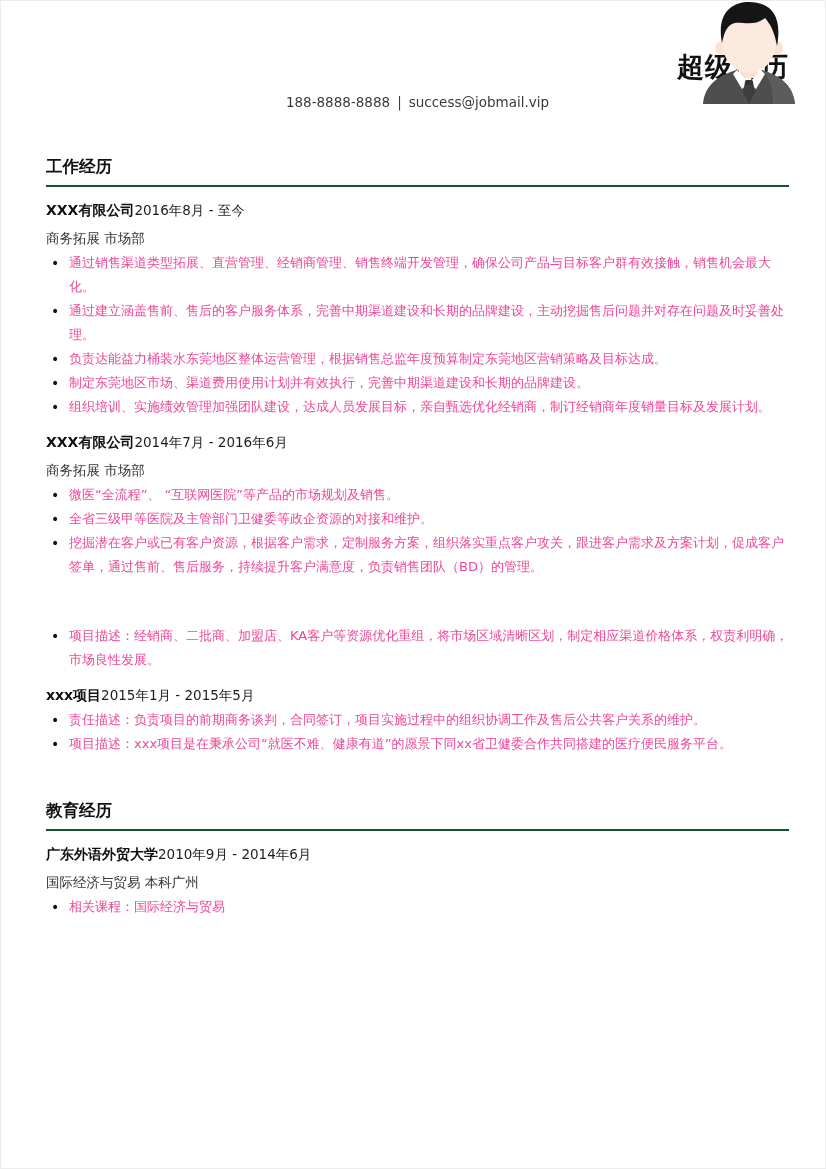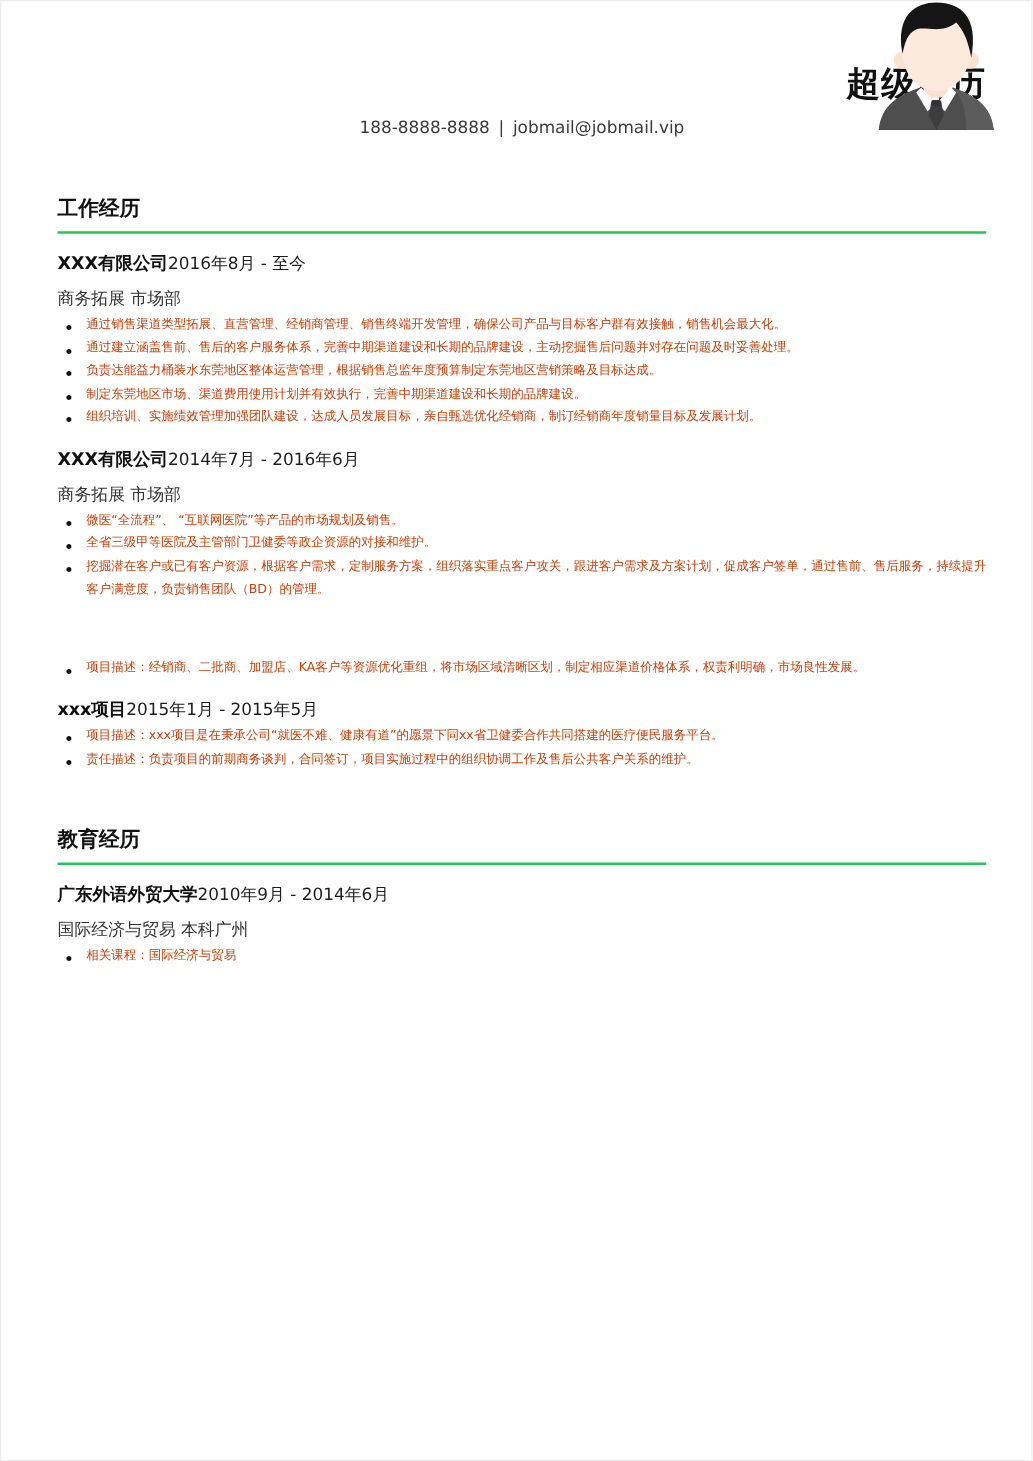--- a/index.html
+++ b/index.html
@@ -17,47 +17,47 @@
   .title { text-align: right; font-size: 27px; font-weight: bold; color: #111; letter-spacing: 1px; }
   .contact { text-align: center; margin-top: 9px; font-size: 13.5px; color: #3a3a3a; }
   .contact .sep { margin: 0 7px; color: #3a3a3a; }
   .avatar { position: absolute; top: -5px; right: -10px; width: 100px; height: 108px; overflow: hidden; }
 
   
   .section { margin-top: 44px; }
   .section.first { margin-top: 46px; }
   .sec-title {
     font-size: 16.5px; font-weight: bold; color: #111;
-    padding-bottom: 7px; border-bottom: 2px solid #22c55e;
+    padding-bottom: 7px; border-bottom: 2px solid #14532d;
   }
   .entry { margin-top: 2px; }
   .entry-head { display: flex; align-items: baseline; margin-top: 15px; }
   .entry-name { font-size: 14px; font-weight: bold; color: #111; }
   .entry-date { font-size: 13.5px; color: #1d1d1d; }
   .entry-subrow { display: flex; justify-content: flex-start; margin-top: 10px; }
   .entry-sub { font-size: 13.5px; color: #333; }
   .bullets { list-style: none; margin-top: 3px; }
   .bullets li {
     position: relative; padding-left: 23px; 
-    font-size: 10px; line-height: 1.85; color: #c2410c;
+    font-size: 13px; line-height: 1.85; color: #ec4899;
   }
   .bullets li::before {
     content: "•"; position: absolute; left: 5px; top: 0;
     color: #111; font-size: 14px;
   }
 </style>
 </head>
 <body>
 
 <div class="page">
 
   <header class="header">
     <h1 class="title">超级简历</h1>
     <p class="contact">
-      <span>188-8888-8888</span><span class="sep">|</span><span>jobmail@jobmail.vip</span>
+      <span>188-8888-8888</span><span class="sep">|</span><span>success@jobmail.vip</span>
     </p>
     <div class="avatar">
       <svg width="100" height="108" viewBox="0 0 100 108">
 
         <circle cx="23" cy="52" r="7" fill="#fbe2d2"></circle>
         <circle cx="77" cy="52" r="7" fill="#fbe2d2"></circle>
 
         <rect x="41" y="62" width="18" height="20" fill="#fbe0cf"></rect>
 
         <ellipse cx="50" cy="46" rx="27" ry="31" fill="#fdeadf"></ellipse>
@@ -122,22 +122,22 @@
         <li>项目描述：经销商、二批商、加盟店、KA客户等资源优化重组，将市场区域清晰区划，制定相应渠道价格体系，权责利明确，市场良性发展。</li>
       </ul>
     </div>
 
     <div class="entry">
       <div class="entry-head">
         <span class="entry-name">xxx项目</span>
         <span class="entry-date">2015年1月 - 2015年5月</span>
       </div>
       <ul class="bullets">
+        <li>责任描述：负责项目的前期商务谈判，合同签订，项目实施过程中的组织协调工作及售后公共客户关系的维护。</li>
         <li>项目描述：xxx项目是在秉承公司“就医不难、健康有道”的愿景下同xx省卫健委合作共同搭建的医疗便民服务平台。</li>
-        <li>责任描述：负责项目的前期商务谈判，合同签订，项目实施过程中的组织协调工作及售后公共客户关系的维护。</li>
       </ul>
     </div>
   </section>
 
   <section class="section">
     <h2 class="sec-title">教育经历</h2>
 
     <div class="entry">
       <div class="entry-head">
         <span class="entry-name">广东外语外贸大学</span>

